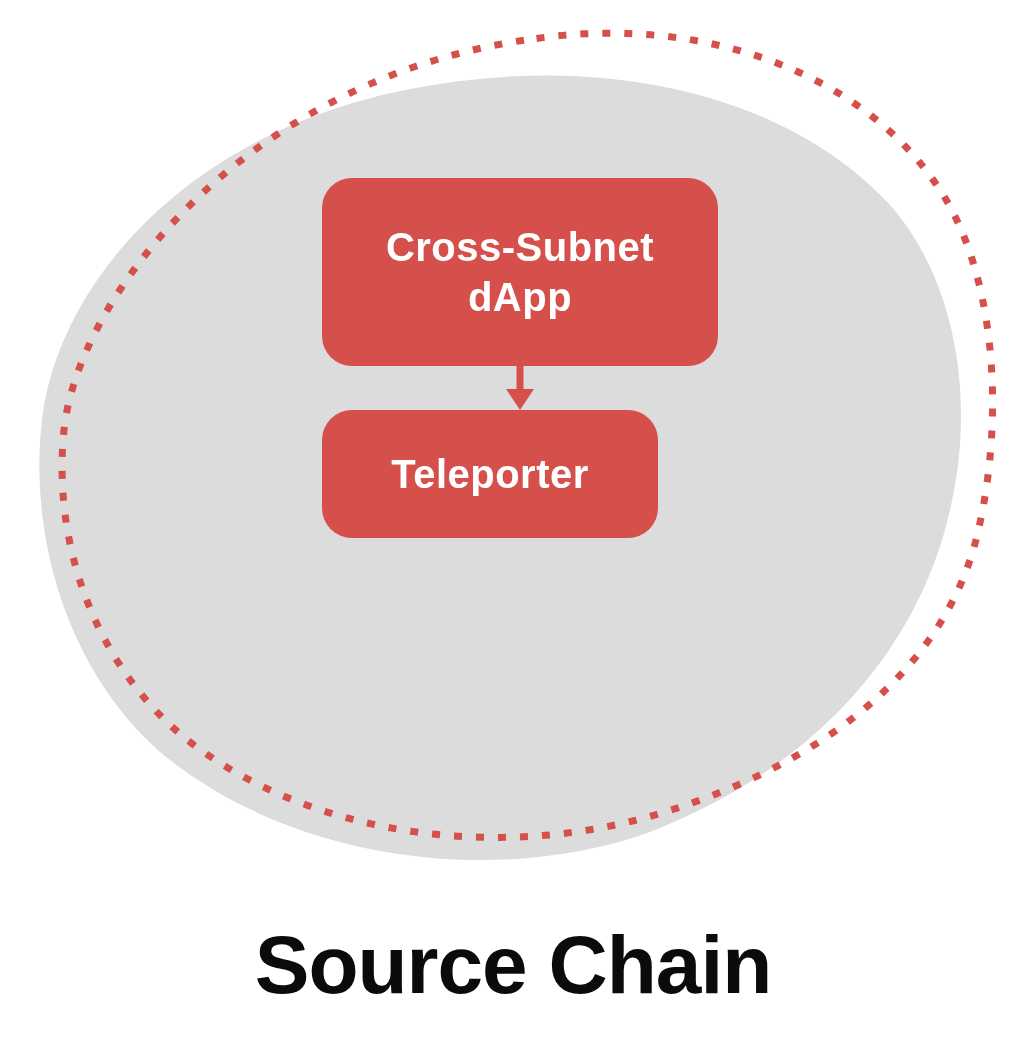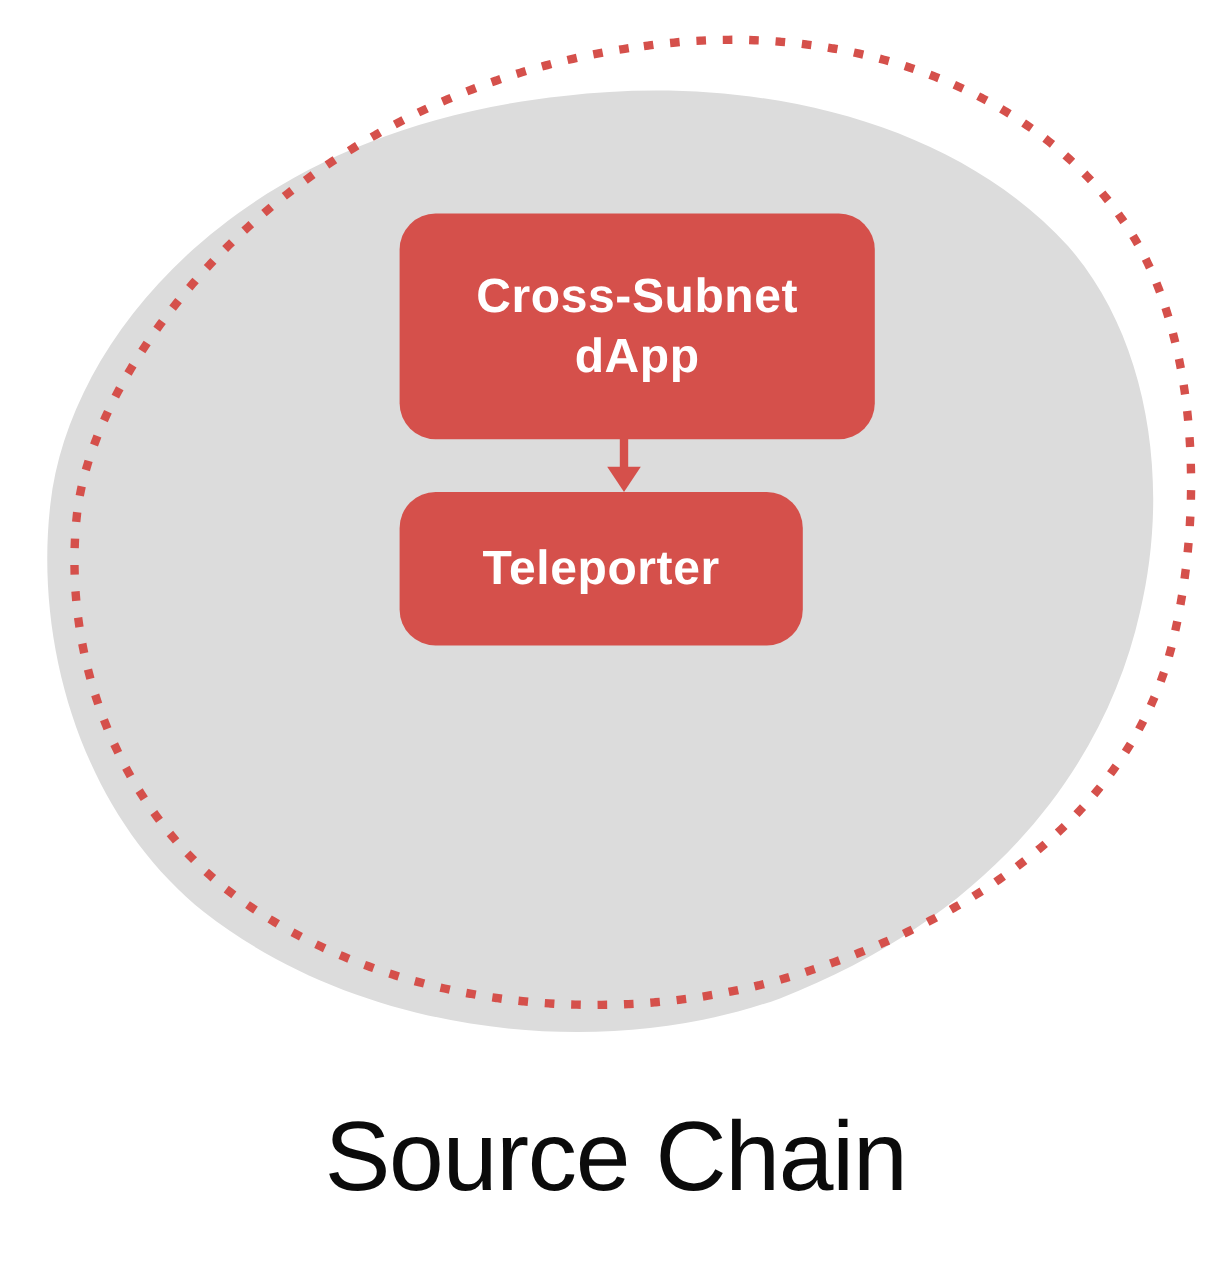--- a/index.html
+++ b/index.html
@@ -27,21 +27,20 @@
     border-radius: 30px;
     display: flex;
     align-items: center;
     justify-content: center;
     text-align: center;
     color: #ffffff;
     font-weight: bold;
     font-size: 40px;
     line-height: 1.25;
     letter-spacing: 0.5px;
-    margin-left: 11px;
   }
   .node-dapp {
     left: 322px;
     top: 178px;
     width: 396px;
     height: 188px;
   }
   .node-dapp .node-label {
     display: block;
     max-width: 320px;
@@ -52,21 +51,21 @@
     width: 336px;
     height: 128px;
   }
   .diagram-title {
     position: absolute;
     left: 0;
     top: 918px;
     width: 1026px;
     text-align: center;
     font-size: 82px;
-    font-weight: normal;
+    font-weight: bold;
     color: #0b0b0b;
     letter-spacing: -1px;
   }
 </style>
 </head>
 <body>
 
 <div class="canvas">
 
   <svg class="blob-layer" viewBox="0 0 1026 1054" xmlns="http://www.w3.org/2000/svg">

